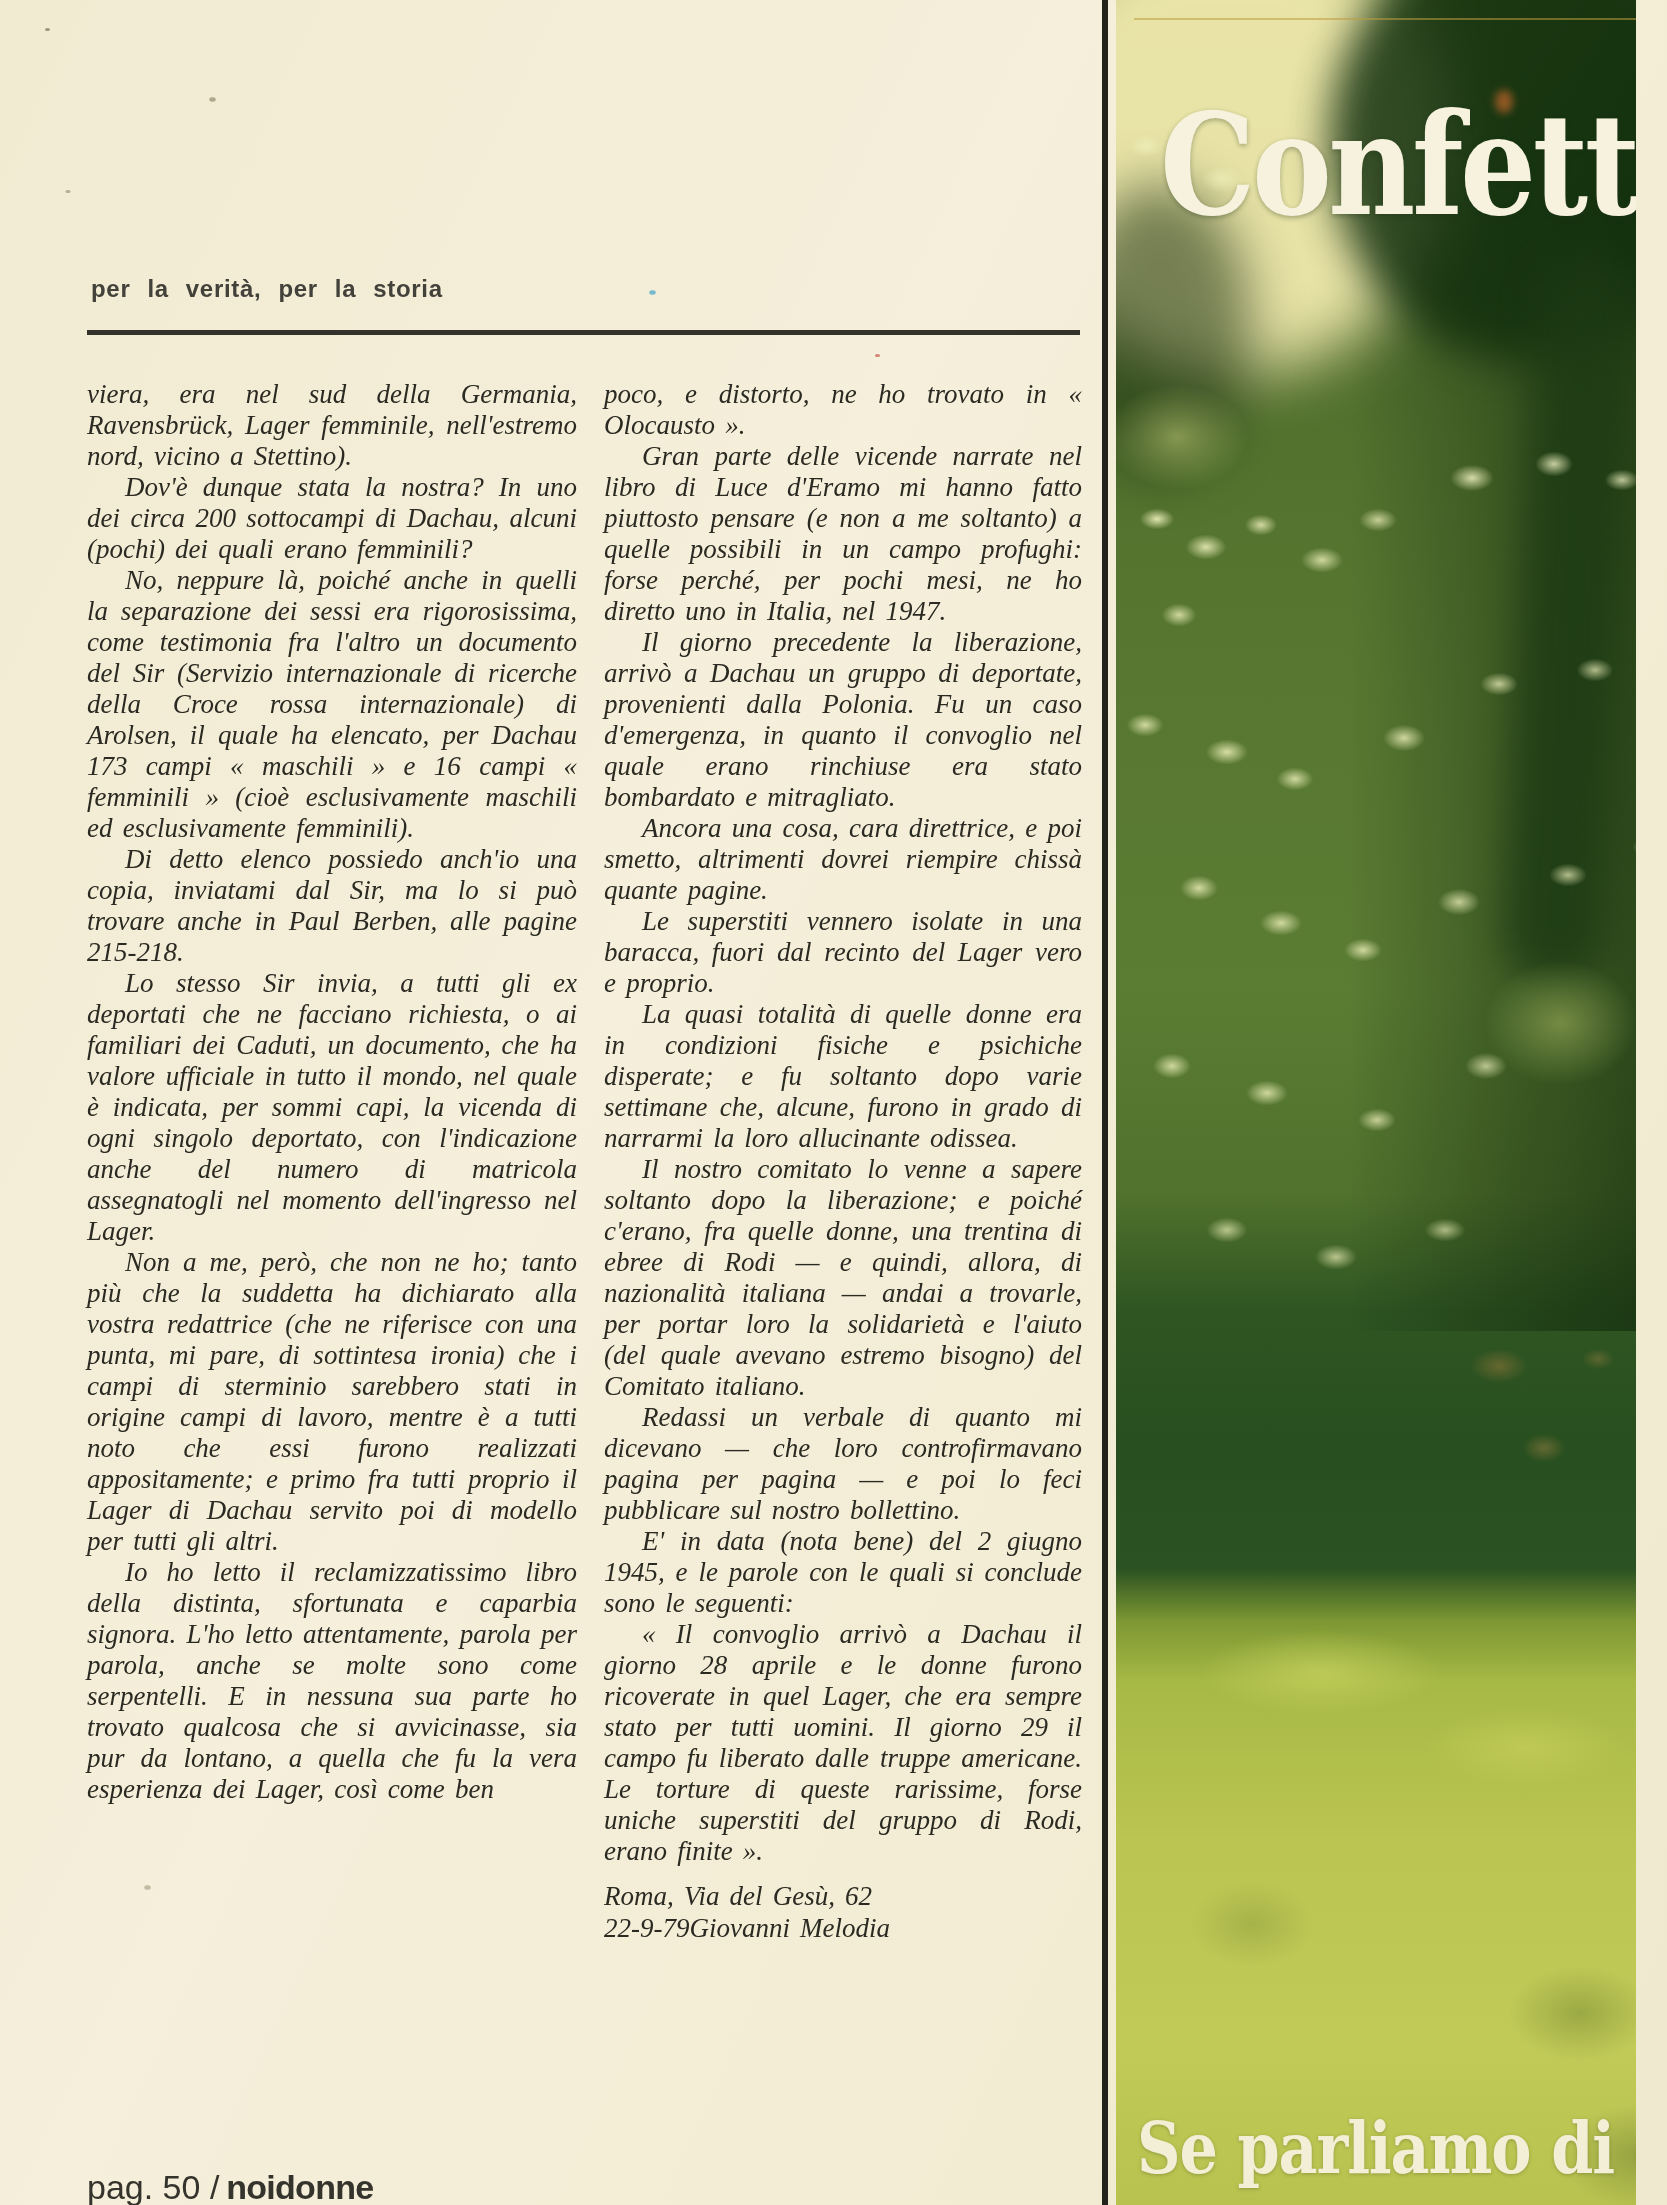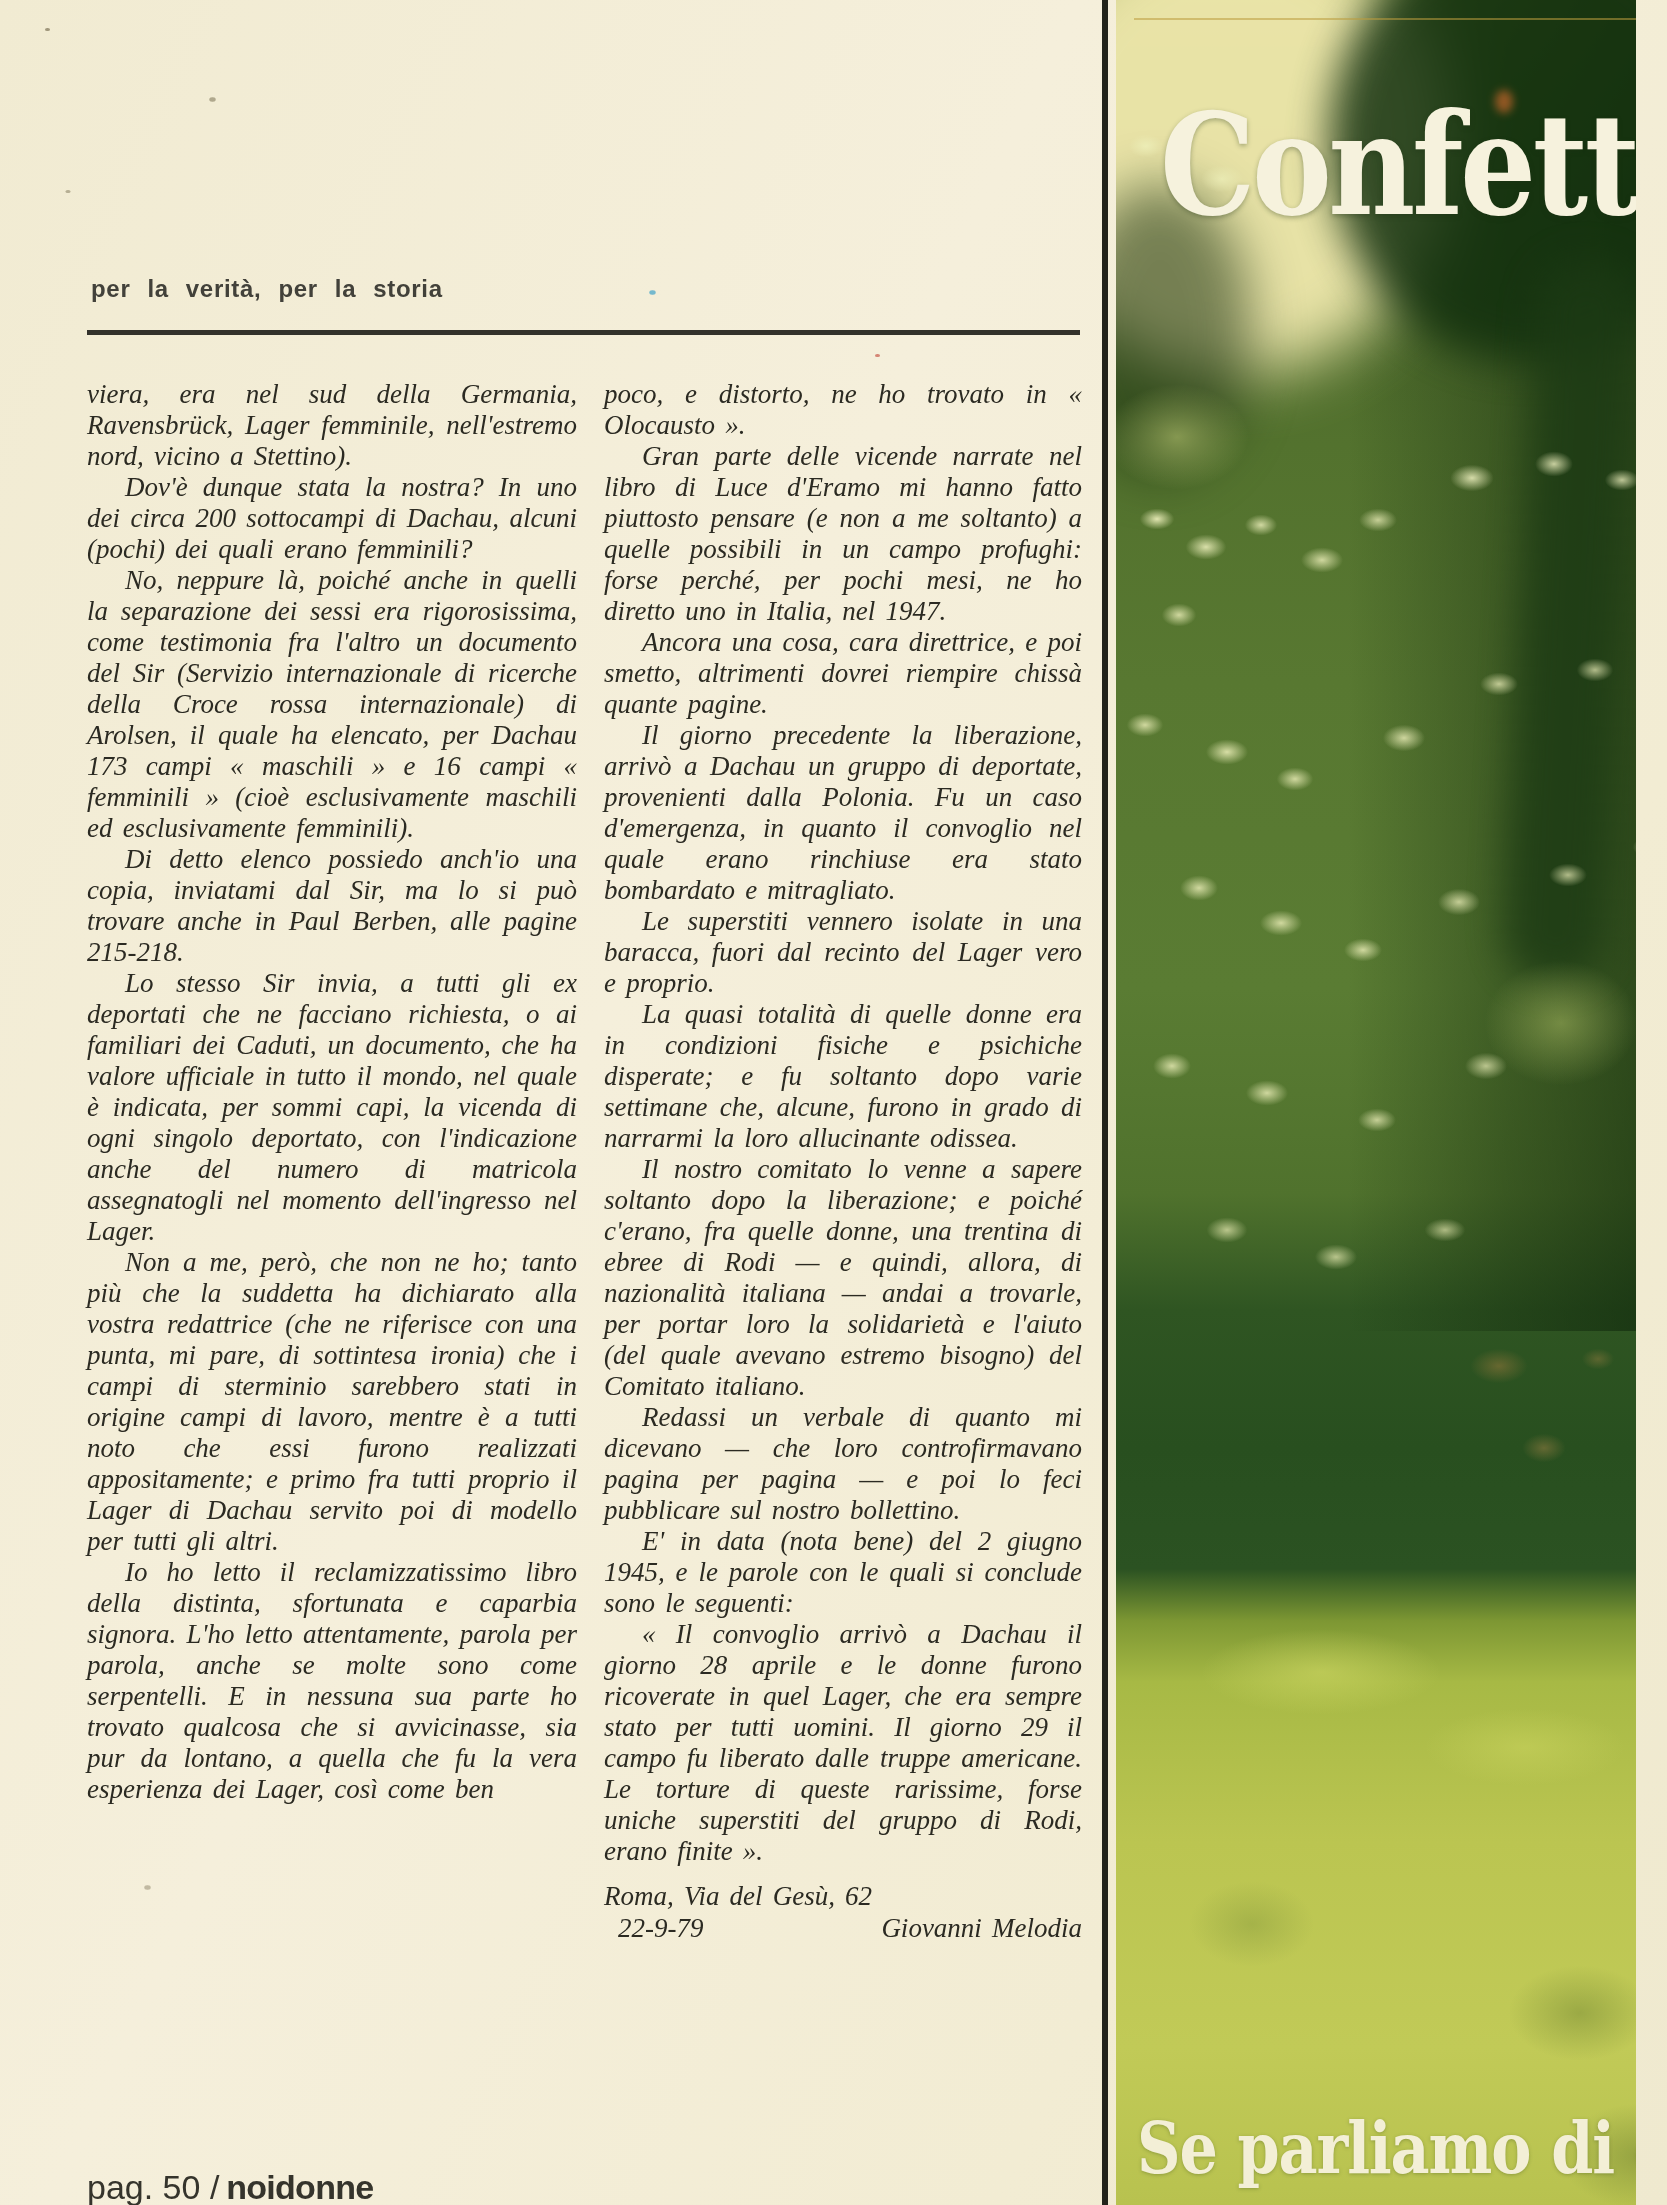--- a/index.html
+++ b/index.html
@@ -20,21 +20,21 @@
        font-size:27px;line-height:31px;color:#2b2a22;
        text-align:justify;text-justify:inter-word;hyphens:auto;word-spacing:3.4px;}
   .col1{left:87px;width:490px;}
   .col2{left:604px;width:478px;}
   .col p{margin:0;}
   .col p.indent{text-indent:38px;}
 
   
   .signature{margin-top:13.6px;font-style:italic;}
   .sig-address{white-space:nowrap;}
-  .sig-row{display:flex;justify-content:space-between;margin-top:1.4px;margin-left:14px;}
+  .sig-row{display:flex;margin-top:1.4px;}
 
   
   .footer{position:absolute;left:87px;top:2168px;
           font-family:"Liberation Sans", sans-serif;font-size:34px;color:#35342c;}
   .footer .logo{font-weight:bold;letter-spacing:-0.7px;margin-left:6.8px;}
 
   
   .gutter{position:absolute;left:1102px;top:0;width:6.1px;height:2205px;background:#22231a;}
 
   
@@ -135,22 +135,22 @@
       <p class="indent">No, neppure là, poiché anche in quelli la separazione dei sessi era rigorosissima, come testimonia fra l'altro un documento del Sir (Servizio internazionale di ricerche della Croce rossa internazionale) di Arolsen, il quale ha elencato, per Dachau 173 campi « maschili » e 16 campi « femminili » (cioè esclusivamente maschili ed esclusivamente femminili).</p>
       <p class="indent">Di detto elenco possiedo anch'io una copia, inviatami dal Sir, ma lo si può trovare anche in Paul Berben, alle pagine 215-218.</p>
       <p class="indent">Lo stesso Sir invia, a tutti gli ex deportati che ne facciano richiesta, o ai familiari dei Caduti, un documento, che ha valore ufficiale in tutto il mondo, nel quale è indicata, per sommi capi, la vicenda di ogni singolo deportato, con l'indicazione anche del numero di matricola assegnatogli nel momento dell'ingresso nel Lager.</p>
       <p class="indent">Non a me, però, che non ne ho; tanto più che la suddetta ha dichiarato alla vostra redattrice (che ne riferisce con una punta, mi pare, di sottintesa ironia) che i campi di sterminio sarebbero stati in origine campi di lavoro, mentre è a tutti noto che essi furono realizzati appositamente; e primo fra tutti proprio il Lager di Dachau servito poi di modello per tutti gli altri.</p>
       <p class="indent">Io ho letto il reclamizzatissimo libro della distinta, sfortunata e caparbia signora. L'ho letto attentamente, parola per parola, anche se molte sono come serpentelli. E in nessuna sua parte ho trovato qualcosa che si avvicinasse, sia pur da lontano, a quella che fu la vera esperienza dei Lager, così come ben</p>
     </section>
 
   <section class="col col2" id="col2">
       <p>poco, e distorto, ne ho trovato in « Olocausto ».</p>
       <p class="indent">Gran parte delle vicende narrate nel libro di Luce d'Eramo mi hanno fatto piuttosto pensare (e non a me soltanto) a quelle possibili in un campo profughi: forse perché, per pochi mesi, ne ho diretto uno in Italia, nel 1947.</p>
+      <p class="indent">Il giorno precedente la liberazione, arrivò a Dachau un gruppo di deportate, provenienti dalla Polonia. Fu un caso d'emergenza, in quanto il convoglio nel quale erano rinchiuse era stato bombardato e mitragliato.</p>
       <p class="indent">Ancora una cosa, cara direttrice, e poi smetto, altrimenti dovrei riempire chissà quante pagine.</p>
-      <p class="indent">Il giorno precedente la liberazione, arrivò a Dachau un gruppo di deportate, provenienti dalla Polonia. Fu un caso d'emergenza, in quanto il convoglio nel quale erano rinchiuse era stato bombardato e mitragliato.</p>
       <p class="indent">Le superstiti vennero isolate in una baracca, fuori dal recinto del Lager vero e proprio.</p>
       <p class="indent">La quasi totalità di quelle donne era in condizioni fisiche e psichiche disperate; e fu soltanto dopo varie settimane che, alcune, furono in grado di narrarmi la loro allucinante odissea.</p>
       <p class="indent">Il nostro comitato lo venne a sapere soltanto dopo la liberazione; e poiché c'erano, fra quelle donne, una trentina di ebree di Rodi — e quindi, allora, di nazionalità italiana — andai a trovarle, per portar loro la solidarietà e l'aiuto (del quale avevano estremo bisogno) del Comitato italiano.</p>
       <p class="indent">Redassi un verbale di quanto mi dicevano — che loro controfirmavano pagina per pagina — e poi lo feci pubblicare sul nostro bollettino.</p>
       <p class="indent">E' in data (nota bene) del 2 giugno 1945, e le parole con le quali si conclude sono le seguenti:</p>
       <p class="indent">« Il convoglio arrivò a Dachau il giorno 28 aprile e le donne furono ricoverate in quel Lager, che era sempre stato per tutti uomini. Il giorno 29 il campo fu liberato dalle truppe americane. Le torture di queste rarissime, forse uniche superstiti del gruppo di Rodi, erano finite ».</p>
     <div class="signature" id="signature">
       <div class="sig-address">Roma, Via del Gesù, 62</div>
       <div class="sig-row">
         <span>22-9-79</span>

